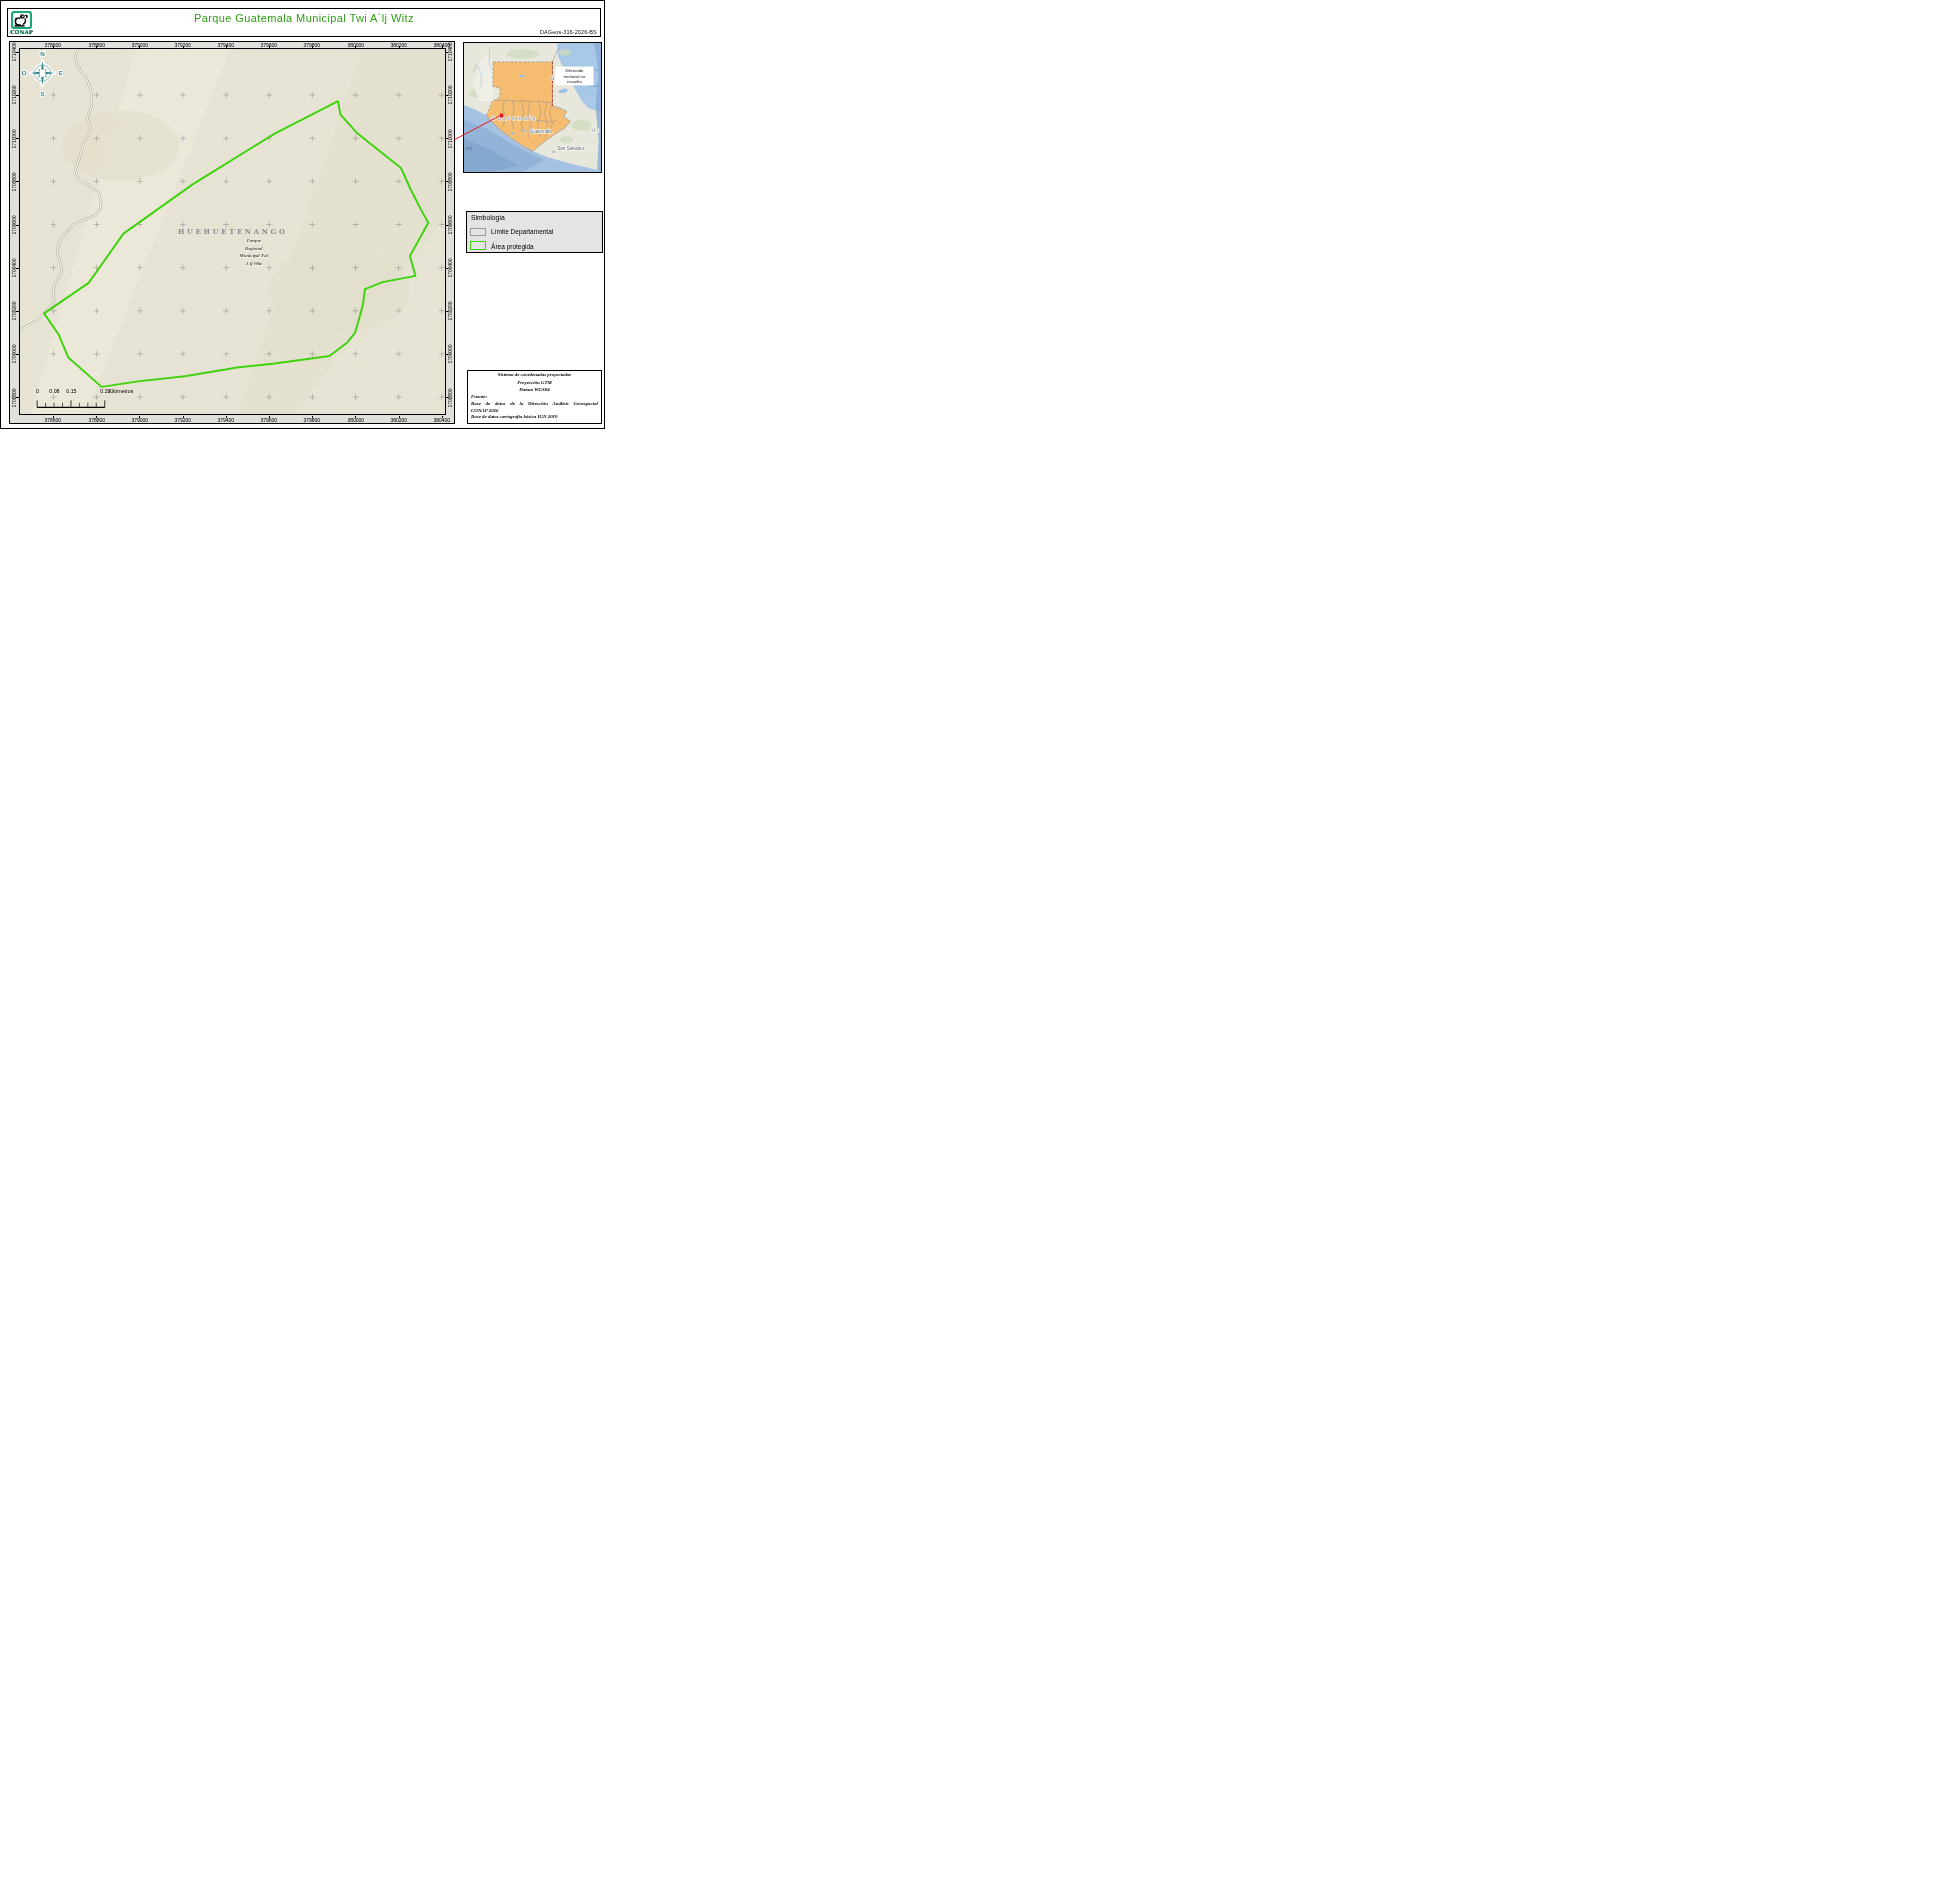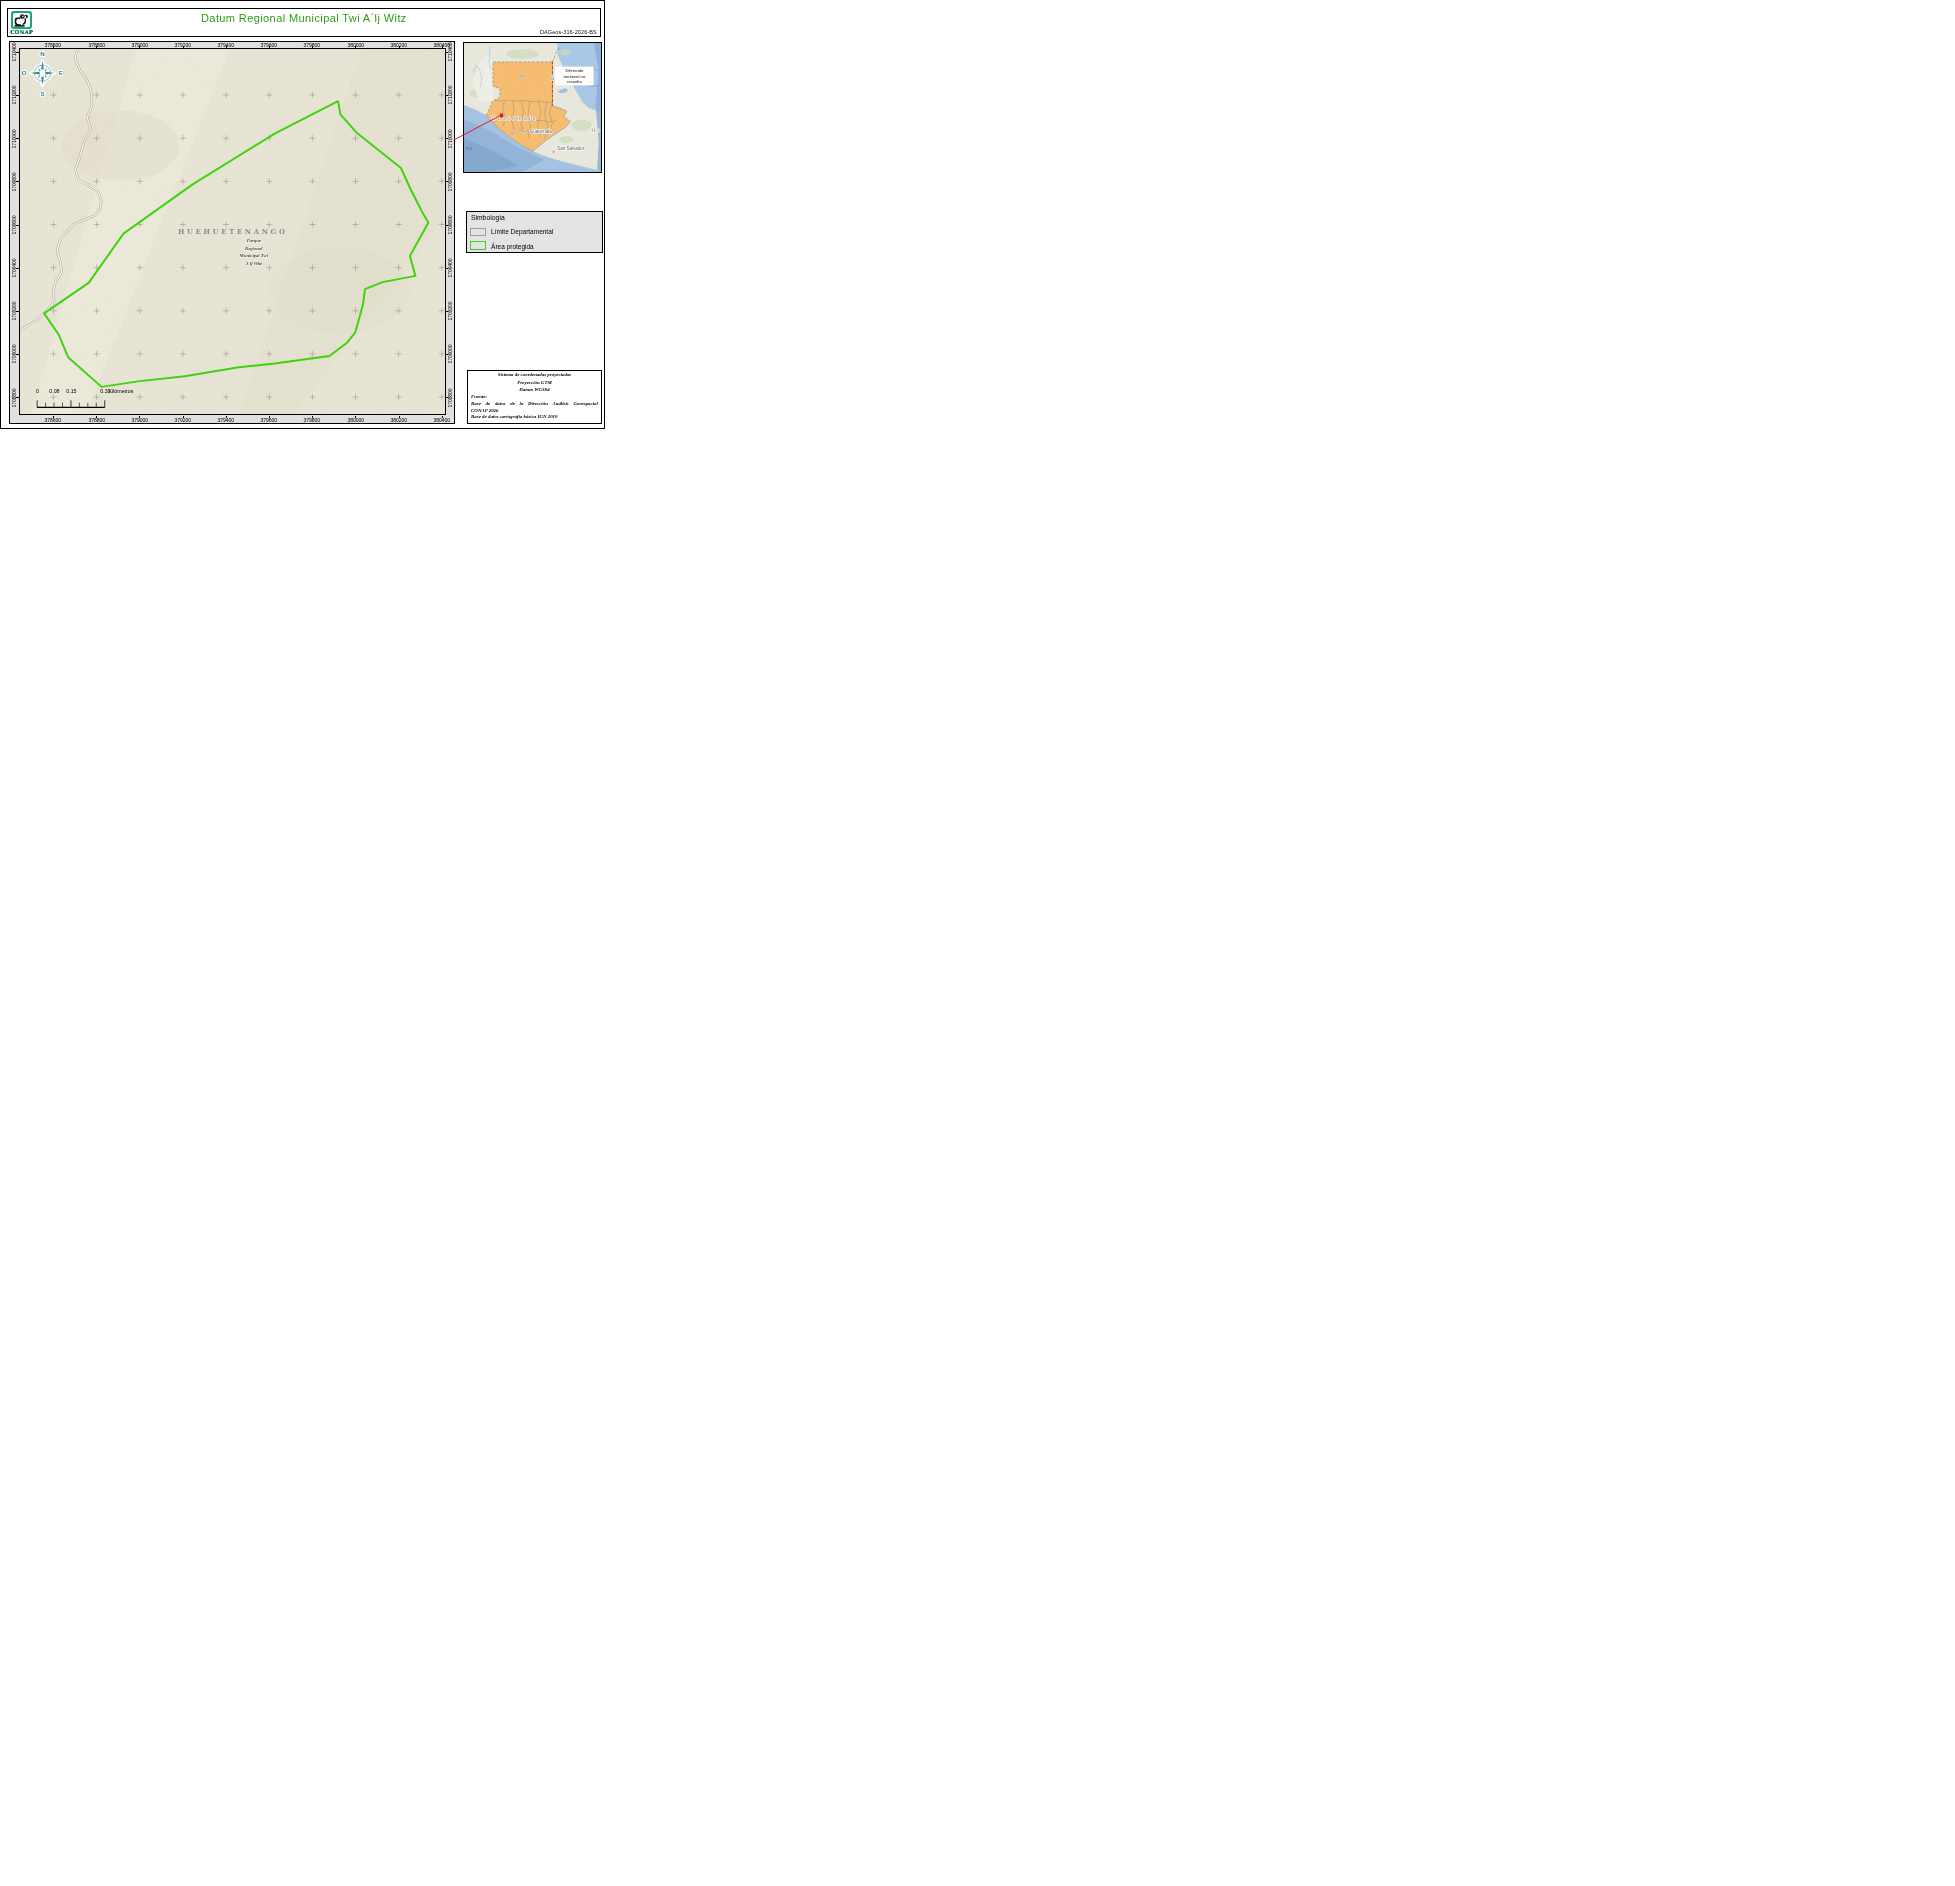--- a/index.html
+++ b/index.html
@@ -68,21 +68,21 @@
           <circle cx="23.8" cy="7.8" r="0.9" fill="#111"></circle>
           <path d="M16,10 q-4,-1 -3,3 q1,3 4,1 Z"></path>
           <path d="M27,6 q6,-5 9,0 q2,4 -2,6 q-3,1 -3,-2 q2,-2 0,-3 q-2,-1 -3,1 Z" fill="#111"></path>
           <path d="M30,12 q4,6 1,12 q-2,5 -8,6 l-1,-3 q5,-2 6,-6 q1,-5 -1,-8 Z"></path>
           <path d="M4,12 l8,-2 2,3 -6,3 q-4,8 2,11 l8,1 1,5 -12,-1 q-7,-6 -3,-20 Z"></path>
           <path d="M2,30 h26 v4 H2 Z"></path>
         </g>
       </svg>
       <div id="logo-text">CONAP</div>
     </div>
-    <div id="map-title">Datum Regional Municipal Twi A´lj Witz</div>
+    <div id="map-title">Parque Guatemala Municipal Twi A´lj Witz</div>
     <div id="sheet-code">DAGeos-316-2026-BS</div>
   </div>
 
   <div id="mapframe">
     <div id="innercontent">
       <svg id="mapsvg" width="427" height="367" viewBox="0 0 1092 939">
         <defs>
           <filter id="paperNoise" x="0" y="0" width="100%" height="100%">
             <feTurbulence type="fractalNoise" baseFrequency="0.9" numOctaves="2" stitchTiles="stitch" result="n"></feTurbulence>
             <feColorMatrix in="n" type="matrix" values="0 0 0 0 0.52  0 0 0 0 0.50  0 0 0 0 0.38  0 0 0 0.14 0"></feColorMatrix>

